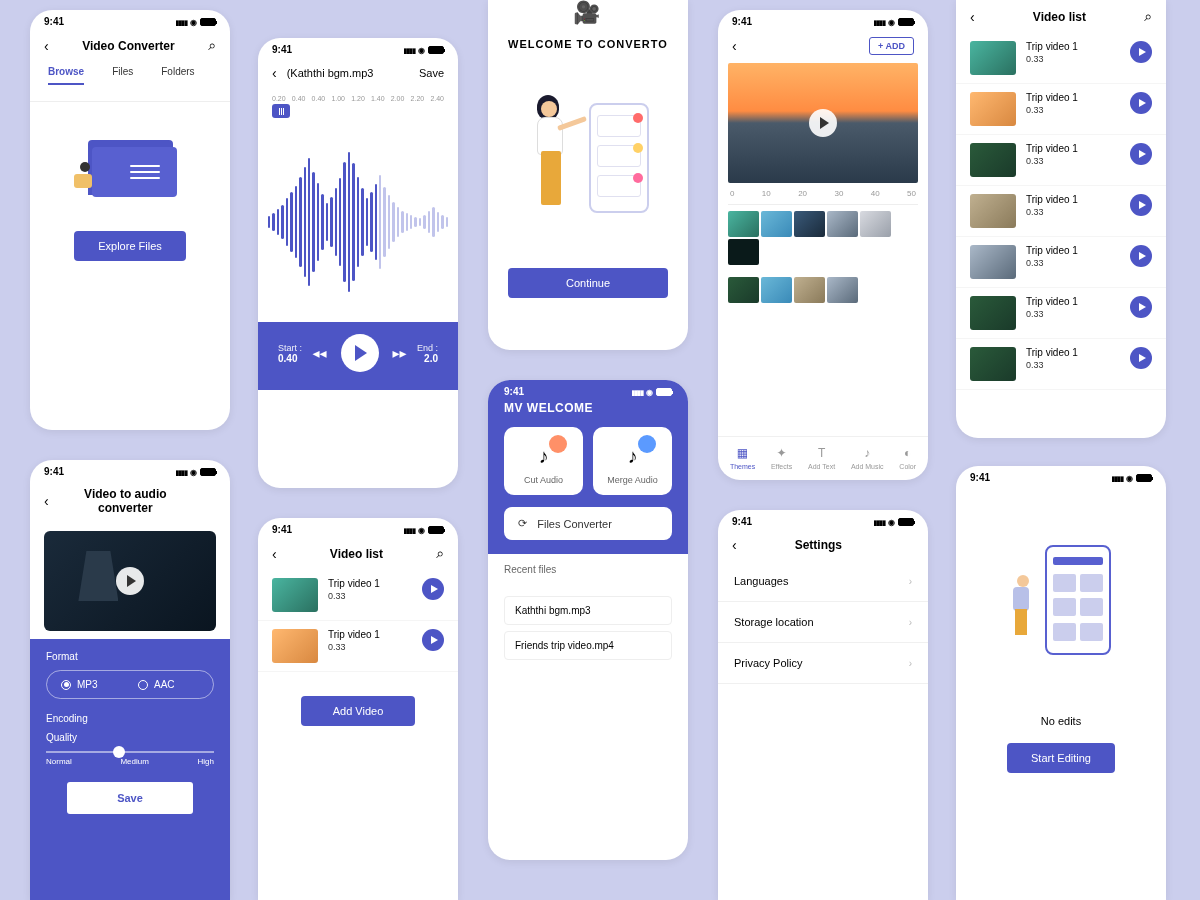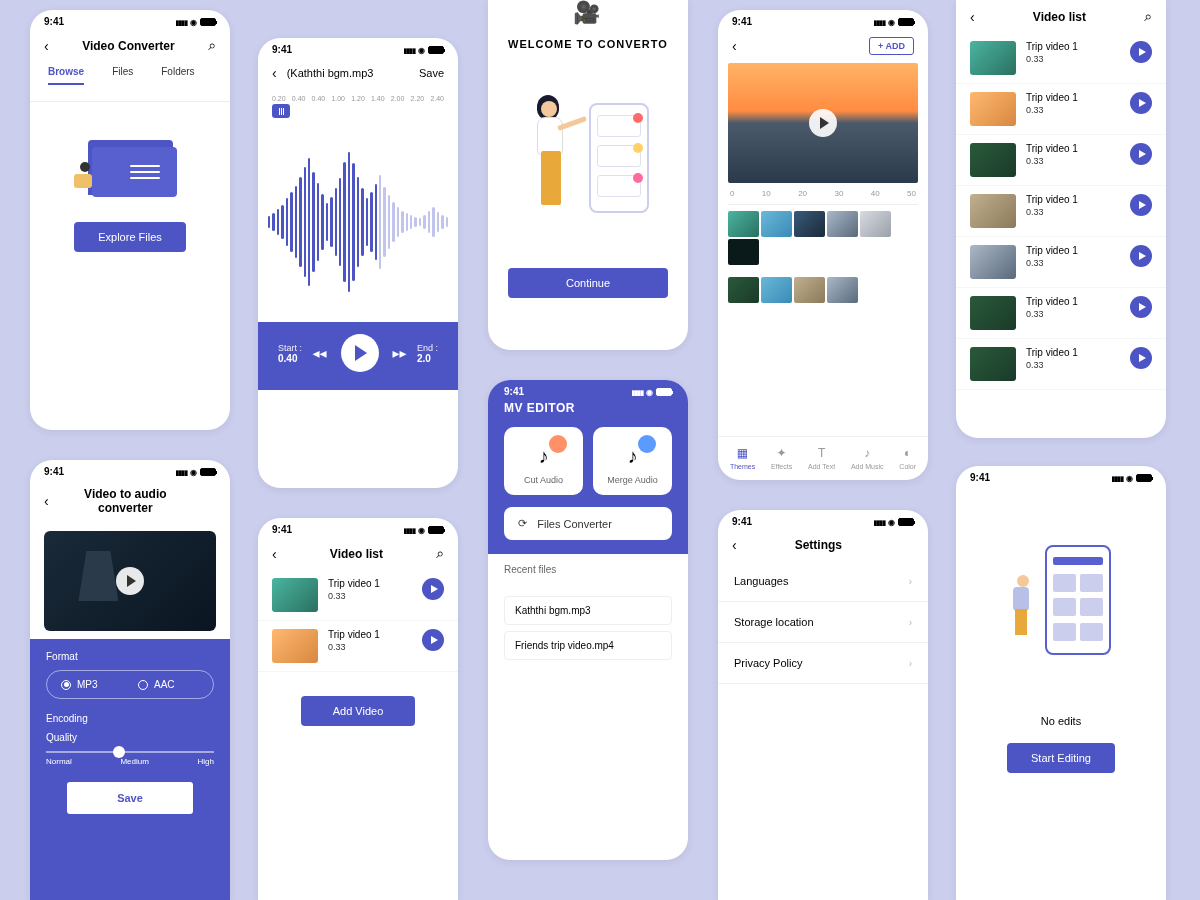--- a/index.html
+++ b/index.html
@@ -148,21 +148,21 @@
   </div>
   <div class="folder-illust">
     <div class="folder-back"></div>
     <div class="folder-front">
           <div class="folder-line"></div>
           <div class="folder-line"></div>
           <div class="folder-line"></div>
         </div>
     <div class="person-sit"></div>
   </div>
-  <div style="text-align:center;">
+  <div style="text-align:center;margin-top:9px;">
     <button class="btn-primary">Explore Files</button>
   </div>
 </div>
 
 <div class="phone" style="left:258px; top:38px; width:200px; height:450px;">
   <div class="status-bar">
         <span>9:41</span>
         <span class="status-icons">
           <span class="signal"></span>
           <span class="wifi"></span>
@@ -239,21 +239,21 @@
   <div class="controls">
     <div class="time-col">
           <div class="time-label">Start :</div>
           <div class="time-val">0.40</div>
         </div>
     <div class="ctrl-group">
       <span class="skip">◂◂</span>
       <div class="play-btn"></div>
       <span class="skip">▸▸</span>
     </div>
-    <div class="time-col" style="text-align:left;">
+    <div class="time-col" style="text-align:right;">
           <div class="time-label">End :</div>
           <div class="time-val">2.0</div>
         </div>
   </div>
 </div>
 
 <div class="phone" style="left:488px; top:0px; width:200px; height:350px; border-radius:0 0 22px 22px;">
   <div class="cam-icon"></div>
   <div class="welcome">WELCOME TO CONVERTO</div>
   <div class="illust-woman">
@@ -500,21 +500,21 @@
 <div class="phone" style="left:488px; top:380px; width:200px; height:480px;">
   <div class="mv-header">
     <div class="status-bar white" style="padding:0 0 4px;">
           <span>9:41</span>
           <span class="status-icons">
             <span class="signal"></span>
             <span class="wifi"></span>
             <span class="battery"></span>
           </span>
         </div>
-    <div style="font-size:12px;font-weight:600;letter-spacing:0.5px;">MV EDITOR</div>
+    <div style="font-size:12px;font-weight:600;letter-spacing:0.5px;">MV WELCOME</div>
   </div>
   <div class="mv-body">
     <div class="mv-grid">
       <div class="mv-card">
             <span class="mv-badge orange"></span>
             <span class="mv-card-icon mv-icon-audio"></span>
             <div class="mv-card-label">Cut Audio</div>
           </div>
       <div class="mv-card">
             <span class="mv-badge blue"></span>

